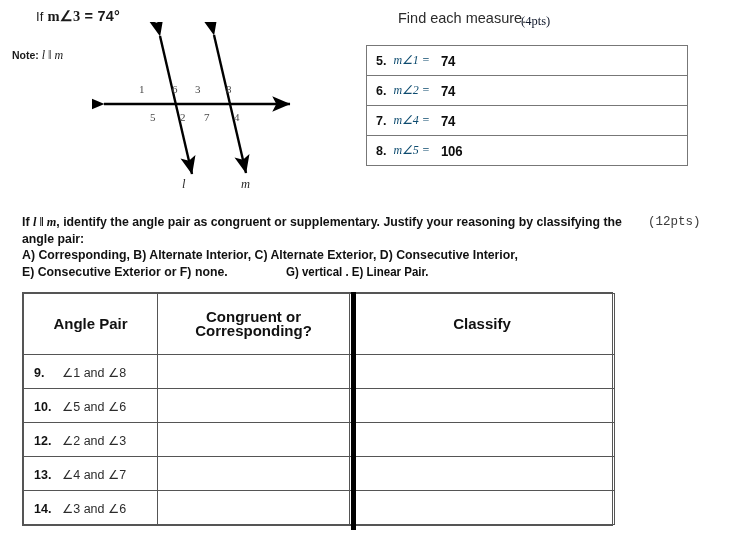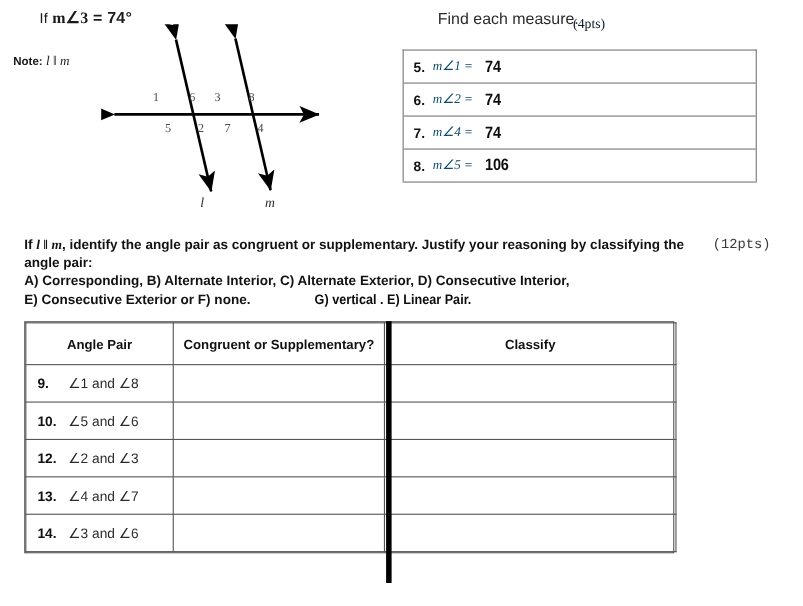--- a/index.html
+++ b/index.html
@@ -165,26 +165,26 @@
     width: 100%;
     border-collapse: collapse;
     table-layout: fixed;
   }
   #classify-table th, #classify-table td {
     border: 1.3px solid #555;
     box-sizing: border-box;
   }
   #classify-table thead th {
     height: 38px;
-    font-size: 12px;
+    font-size: 15px;
     font-weight: bold;
     color: #111;
     text-align: center;
     line-height: 14px;
-    padding: 6px 4px;
+    padding: 16px 4px;
   }
   #classify-table tbody td { height: 34px; }
   .col-pair   { width: 134px; }
   .col-congru { width: 192px; }
   .col-class  { width: 265px; }
   td.cell-pair {
     padding-left: 10px;
     white-space: nowrap;
   }
   .pnum {
@@ -278,21 +278,21 @@
   <span>E) Consecutive Exterior or F) none.</span>
 </div>
 <div class="abs" id="pts-12">(12pts)</div>
 <div class="abs" id="handwritten-options">G) vertical . E) Linear Pair.</div>
 
 <div class="abs" id="classify-table">
   <table>
     <thead>
       <tr>
         <th class="col-pair">Angle Pair</th>
-        <th class="col-congru">Congruent or Supplementary?</th>
+        <th class="col-congru">Congruent or Corresponding?</th>
         <th class="col-class">Classify</th>
       </tr>
     </thead>
     <tbody>
       <tr>
         <td class="cell-pair">
           <span class="pnum">9.</span><span class="ptext">∠1 and ∠8</span>
         </td>
         <td></td>
         <td></td>

